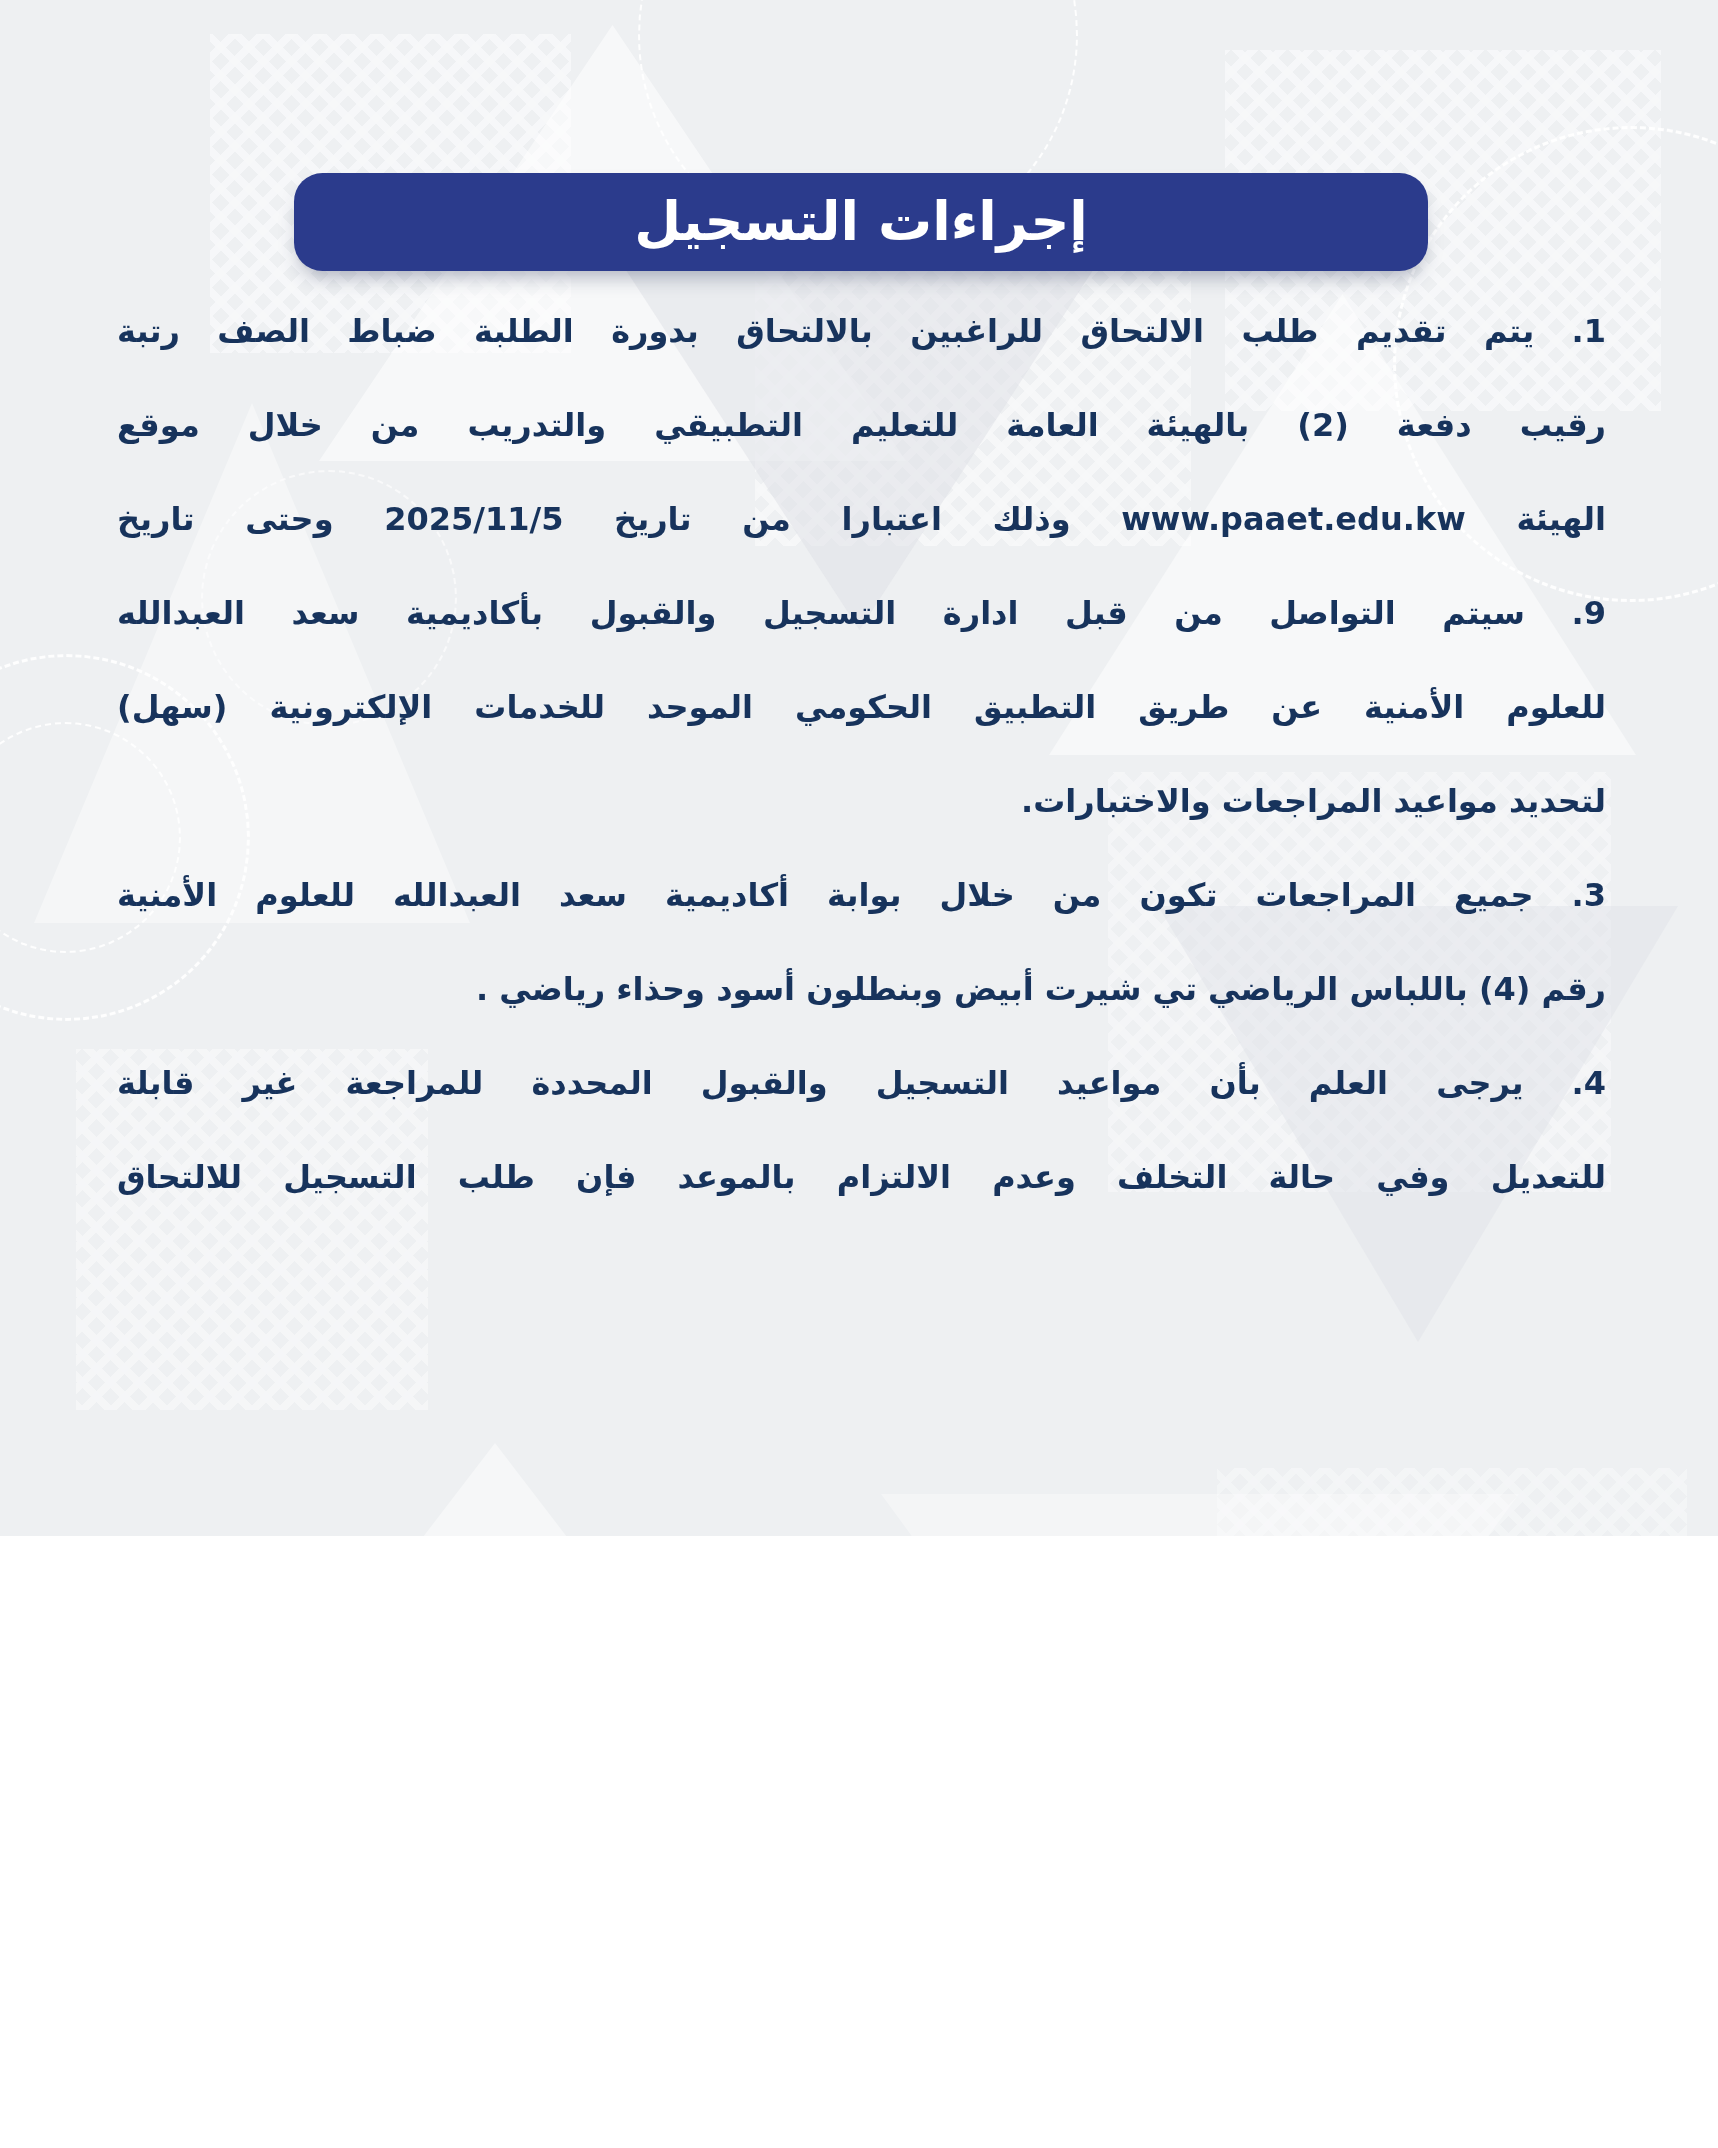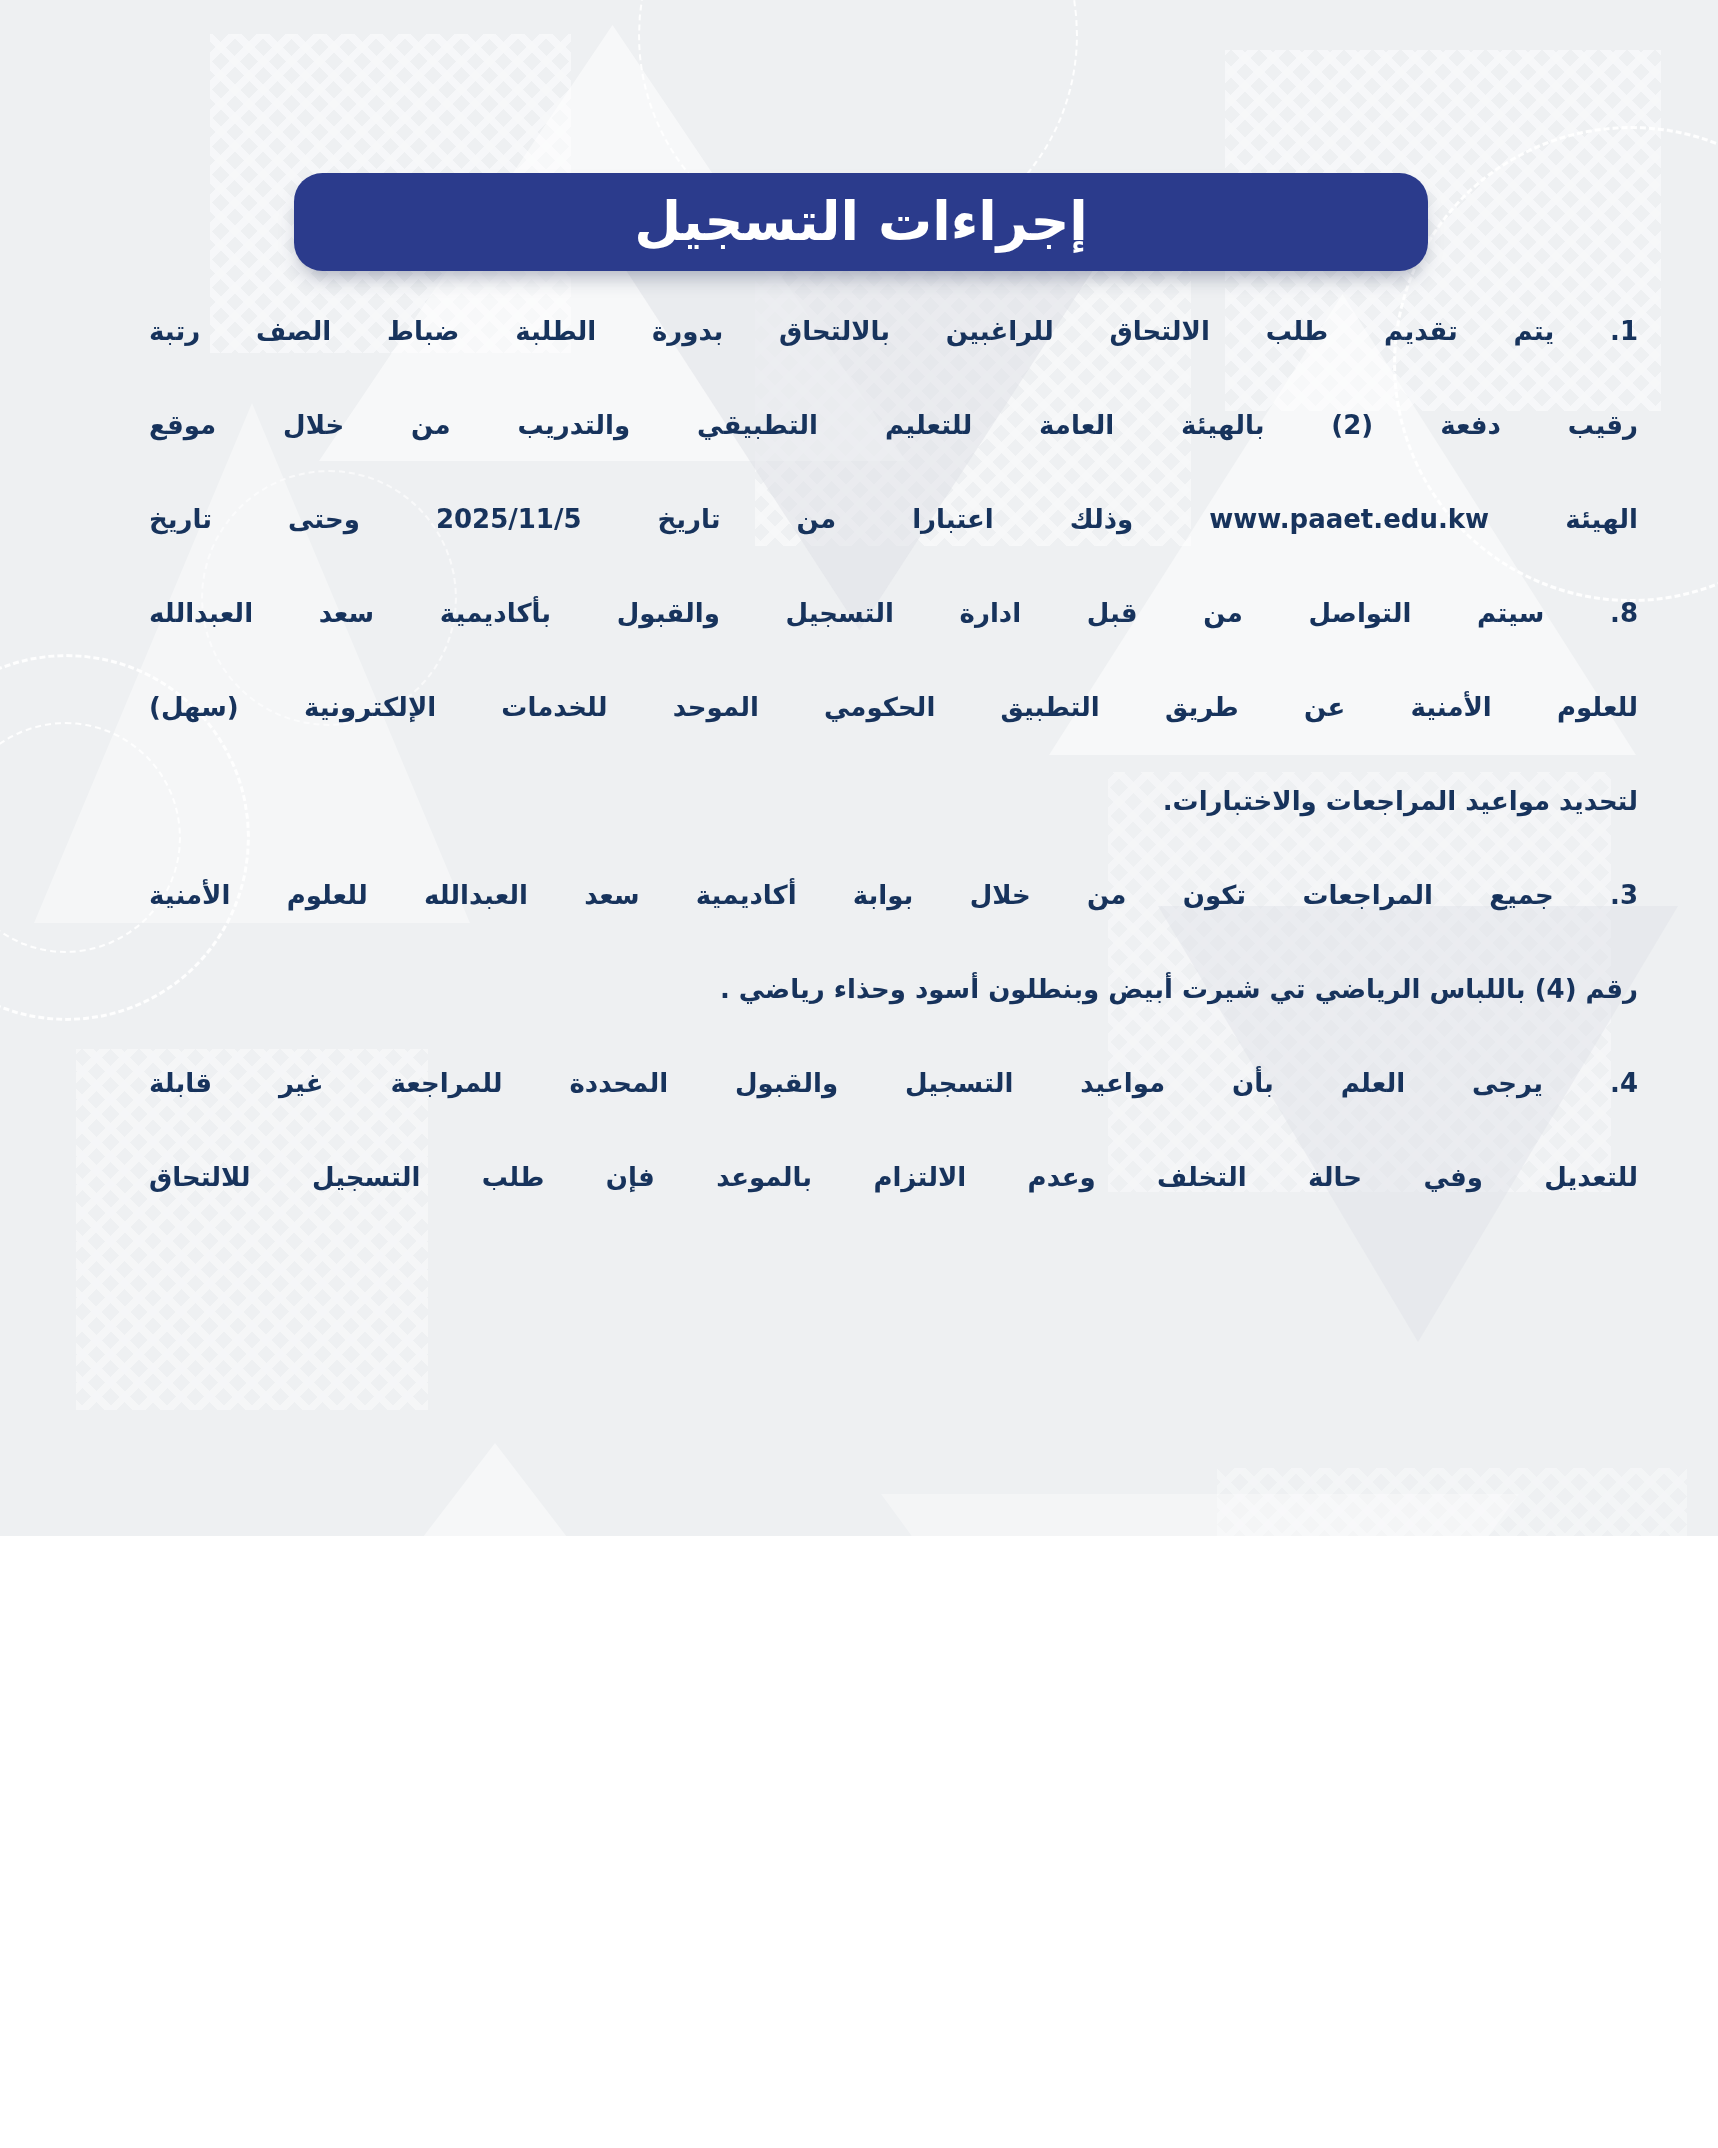--- a/index.html
+++ b/index.html
@@ -24,21 +24,21 @@
     box-shadow:0 11.7px 20px -6.7px rgba(45,55,90,.38);
     display:flex;align-items:center;justify-content:center;
   }
   .banner-title{
     color:#ffffff;font-size:54px;font-weight:bold;line-height:98px;
     font-family:"DejaVu Sans",sans-serif;
   }
   
   .body-text{
     position:absolute;left:117px;top:284px;width:1489px;
-    color:#17335c;font-size:26px;font-weight:bold;margin-left:32px;
+    color:#17335c;font-size:32px;font-weight:bold;
   }
   .tline{height:94px;line-height:94px;white-space:normal;}
   .tline.justify{text-align:justify;text-align-last:justify;}
   .tline.end{text-align:right;}
   
   .footer-line{position:absolute;left:260px;top:2030px;width:1275px;height:2.5px;background:#4f4f4f;}
   .f-phone-num{position:absolute;left:295px;top:1994px;font-size:34px;font-weight:bold;color:#9b9b9b;}
   .f-handle{position:absolute;left:485px;top:1994px;font-size:32px;font-weight:bold;color:#9b9b9b;letter-spacing:0.8px;}
   .f-site{position:absolute;left:250px;top:2034px;font-size:36px;color:#1d4ed8;letter-spacing:8.4px;}
   
@@ -78,21 +78,21 @@
   </div>
 
   <div class="banner">
     <div class="banner-title">إجراءات التسجيل</div>
   </div>
 
   <div class="body-text" dir="rtl">
     <div class="tline justify">1. يتم تقديم طلب الالتحاق للراغبين بالالتحاق بدورة الطلبة ضباط الصف رتبة</div>
     <div class="tline justify">رقيب دفعة (2) بالهيئة العامة للتعليم التطبيقي والتدريب من خلال موقع</div>
     <div class="tline justify">الهيئة www.paaet.edu.kw وذلك اعتبارا من تاريخ 2025/11/5 وحتى تاريخ</div>
-    <div class="tline justify">8. سيتم التواصل من قبل ادارة التسجيل والقبول بأكاديمية سعد العبدالله</div>
+    <div class="tline justify">9. سيتم التواصل من قبل ادارة التسجيل والقبول بأكاديمية سعد العبدالله</div>
     <div class="tline justify">للعلوم الأمنية عن طريق التطبيق الحكومي الموحد للخدمات الإلكترونية (سهل)</div>
     <div class="tline end">لتحديد مواعيد المراجعات والاختبارات.</div>
     <div class="tline justify">3. جميع المراجعات تكون من خلال بوابة أكاديمية سعد العبدالله للعلوم الأمنية</div>
     <div class="tline end">رقم (4) باللباس الرياضي تي شيرت أبيض وبنطلون أسود وحذاء رياضي .</div>
     <div class="tline justify">4. يرجى العلم بأن مواعيد التسجيل والقبول المحددة للمراجعة غير قابلة</div>
     <div class="tline justify">للتعديل وفي حالة التخلف وعدم الالتزام بالموعد فإن طلب التسجيل للالتحاق</div>
   </div>
 
   <div>
 

